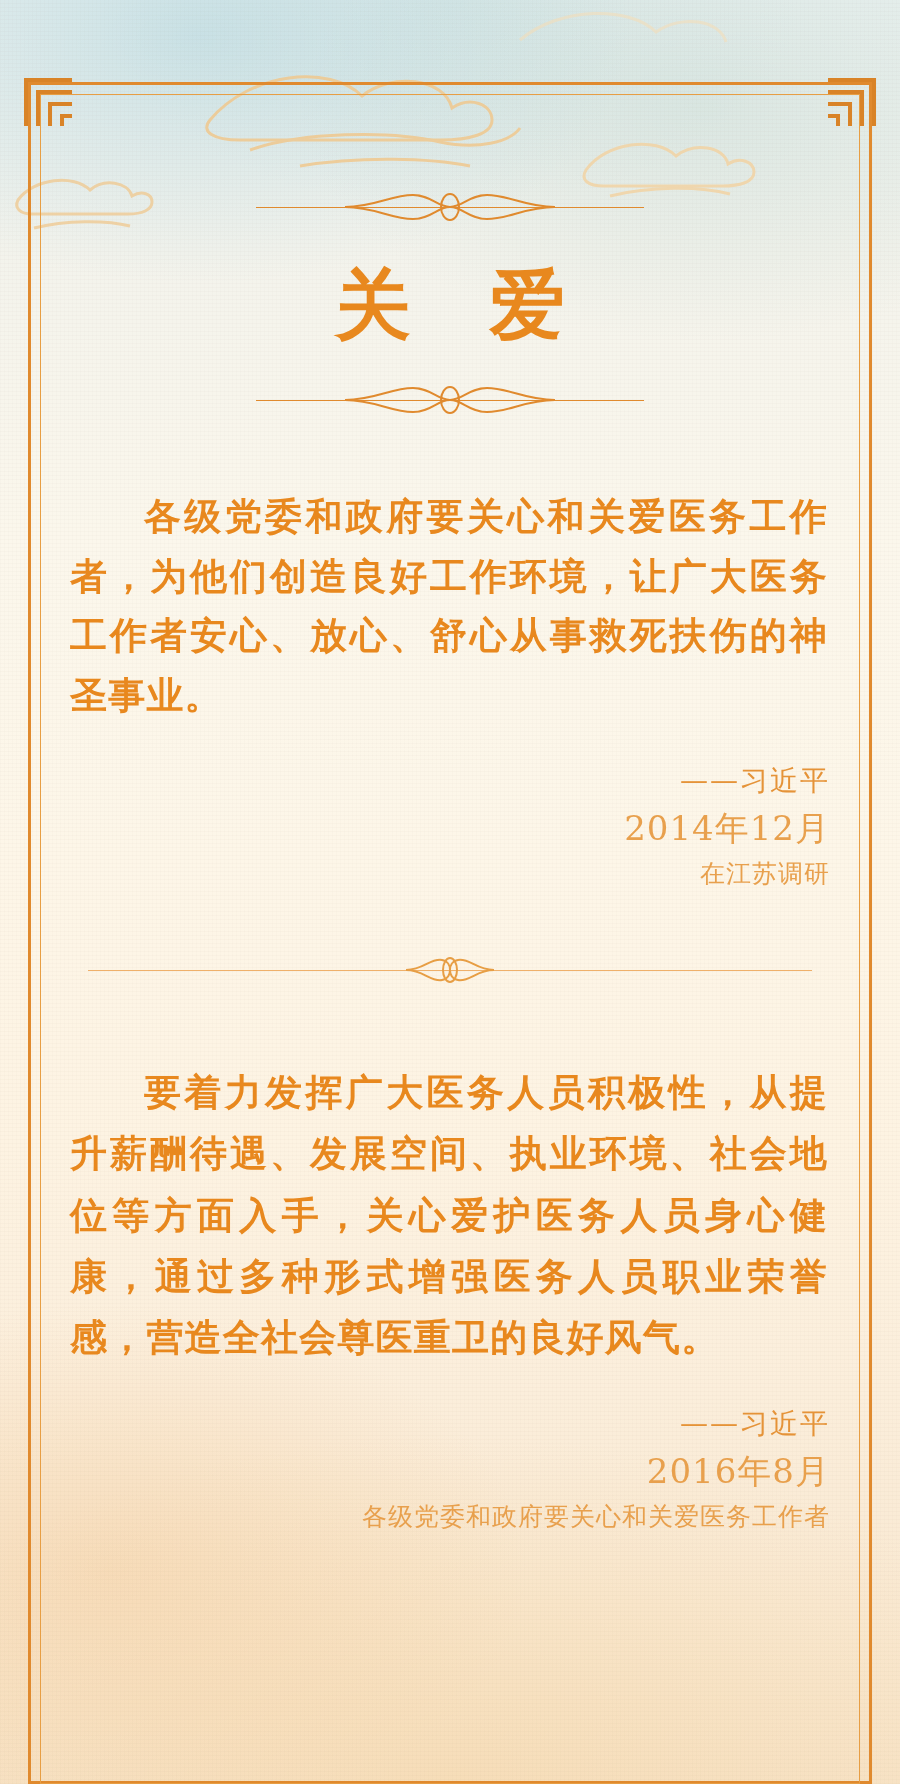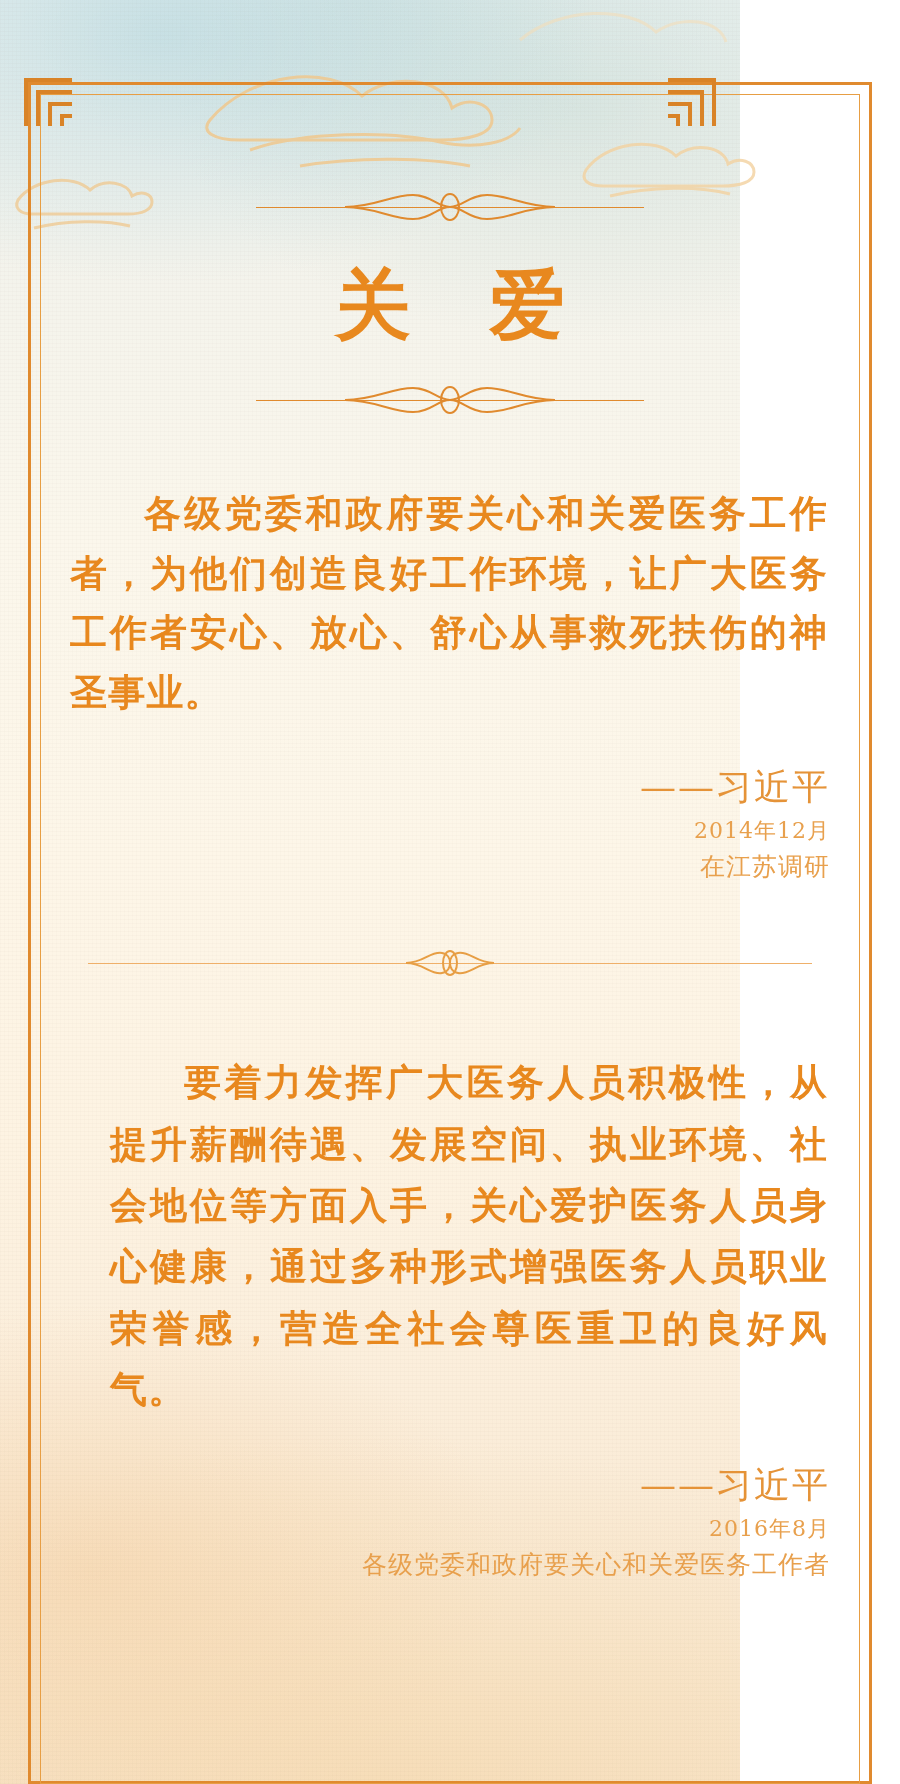--- a/index.html
+++ b/index.html
@@ -8,21 +8,21 @@
   }
   body {
     width: 900px;
     height: 1784px;
     overflow: hidden;
     font-family: "Liberation Serif", serif;
   }
 
   .poster {
     position: relative;
-    width: 740px;
+    width: 900px;
     height: 1784px;
     box-sizing: border-box;
     background:
       radial-gradient(ellipse 700px 400px at 22% 2%, rgba(150,200,215,0.38) 0%, rgba(150,200,215,0) 62%),
       radial-gradient(ellipse 620px 360px at 78% 6%, rgba(176,206,200,0.32) 0%, rgba(176,206,200,0) 65%),
       radial-gradient(ellipse 500px 300px at 50% 0%, rgba(205,225,225,0.45) 0%, rgba(205,225,225,0) 70%),
       radial-gradient(ellipse 900px 500px at 50% 100%, rgba(246,215,170,0.55) 0%, rgba(246,215,170,0) 70%),
       radial-gradient(ellipse 600px 380px at 12% 88%, rgba(243,200,150,0.42) 0%, rgba(243,200,150,0) 70%),
       linear-gradient(180deg,
         #eaf1ef 0%,
@@ -129,37 +129,37 @@
   
   .quote-section { margin-top: 70px; }
   .quote-body {
     font-size: 37px;
     line-height: 1.62;
     color: #E8881E;
     font-weight: 700;
     text-align: justify;
     text-indent: 74px;
     letter-spacing: 1.2px;
-    font-family: Liberation Mono, monospace;
+    font-family: Liberation Serif, serif;
     padding-right: 2px;
   }
   .quote-attr {
     margin-top: 34px;
     text-align: right;
     color: #E59338;
     font-family: "DejaVu Serif", "Liberation Serif", serif;
   }
   .attr-author {
-    font-size: 36px;
+    font-size: 28px;
     line-height: 1.5;
     letter-spacing: 2px;
     margin-top: 24px;
   }
   .attr-date {
-    font-size: 22px;
+    font-size: 34px;
     line-height: 1.55;
     letter-spacing: 1px;
     color: #E8A04D;
   }
   .attr-event {
     font-size: 25px;
     line-height: 1.55;
     letter-spacing: 1px;
     color: #E8A04D;
   }
@@ -180,21 +180,21 @@
   }
   .divider .d-orn {
     position: absolute;
     left: 50%;
     top: 50%;
     transform: translate(-50%, -50%);
     width: 120px;
     height: 40px;
   }
 
-  .sec2 .quote-body { font-size: 37px; line-height: 1.66; margin-left: 40px; }
+  .sec2 .quote-body { font-size: 37px; line-height: 1.66; }
 </style>
 </head>
 <body>
 
 <div class="poster">
 
   <div class="texture"></div>
 
   <div class="cloud-layer">
     <svg width="900" height="1784" viewBox="0 0 900 1784" xmlns="http://www.w3.org/2000/svg">

